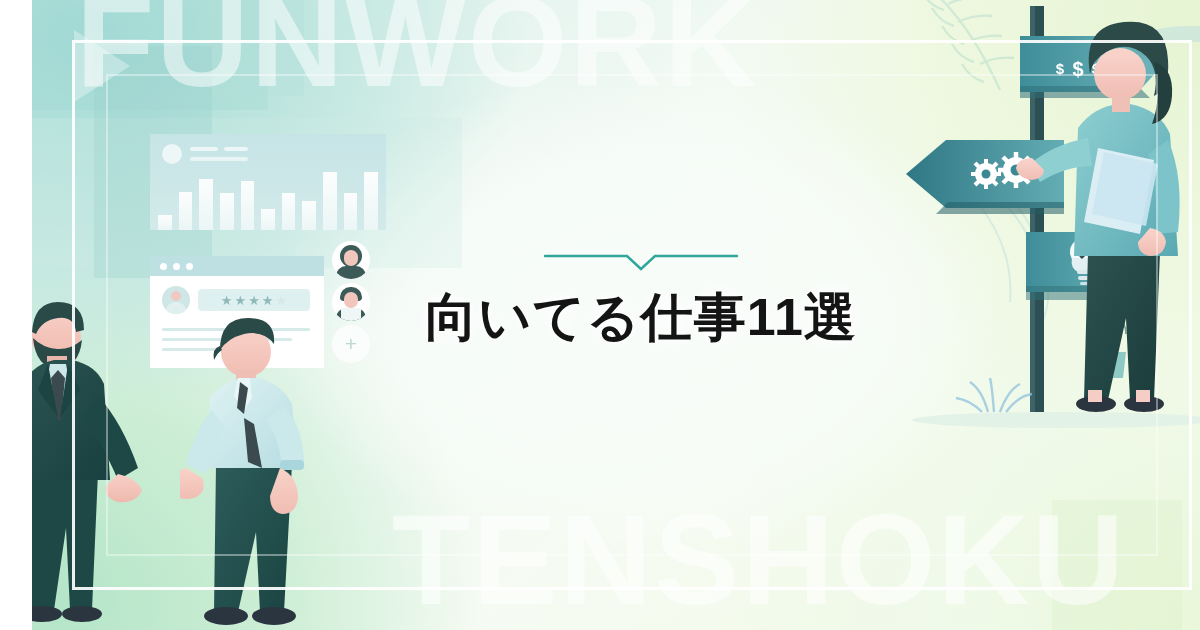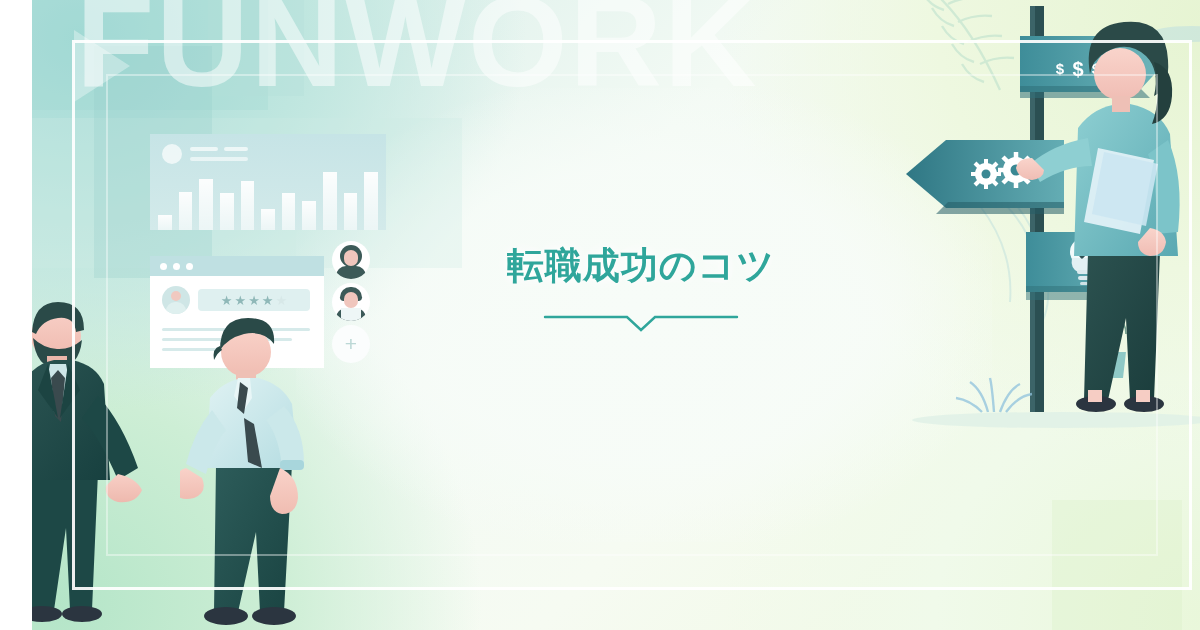--- a/index.html
+++ b/index.html
@@ -152,20 +152,21 @@
   <div class="bg-center-wash"></div>
 
   <div class="geo geo-a"></div>
   <div class="geo geo-d"></div>
   <div class="geo geo-c"></div>
   <div class="geo geo-b"></div>
   <div class="geo geo-e"></div>
   <div class="geo geo-play"></div>
 
   <div class="wm wm-top">FUNWORK</div>
+  <div class="wm wm-bottom">TENSHOKU</div>
 
   <div class="left-art">
 
     <div class="chart-card">
       <div class="cc-avatar"></div>
       <div class="cc-l1"></div>
       <div class="cc-l2"></div>
       <div class="cc-l3"></div>
       <div class="bars" id="bars">
           <div class="bar" style="height: 22%;"></div>
@@ -451,24 +452,24 @@
       <path d="M206 148 L262 160 L248 234 L192 222 Z" fill="#dff0f7" opacity="0.95"></path>
       <path d="M212 152 L266 164 L254 226 L200 214 Z" fill="#cbe6f2" opacity="0.9"></path>
     </g>
   </svg>
 
   <div class="frame"></div>
   <div class="frame-inner"></div>
 
   <div class="center">
     <div class="subtitle">
-      <div>転職成功のコツ</div>
     </div>
 
     <svg class="divider" viewBox="0 0 196 22">
       <path d="M2 6 L84 6 L98 19 L112 6 L194 6" fill="none" stroke="#2fa69b" stroke-width="2.4" stroke-linecap="round" stroke-linejoin="miter"></path>
     </svg>
 
     <h1 class="title">
+      <div>向いてる仕事11選</div>
     </h1>
   </div>
 
 </div>
 
 </body></html>

